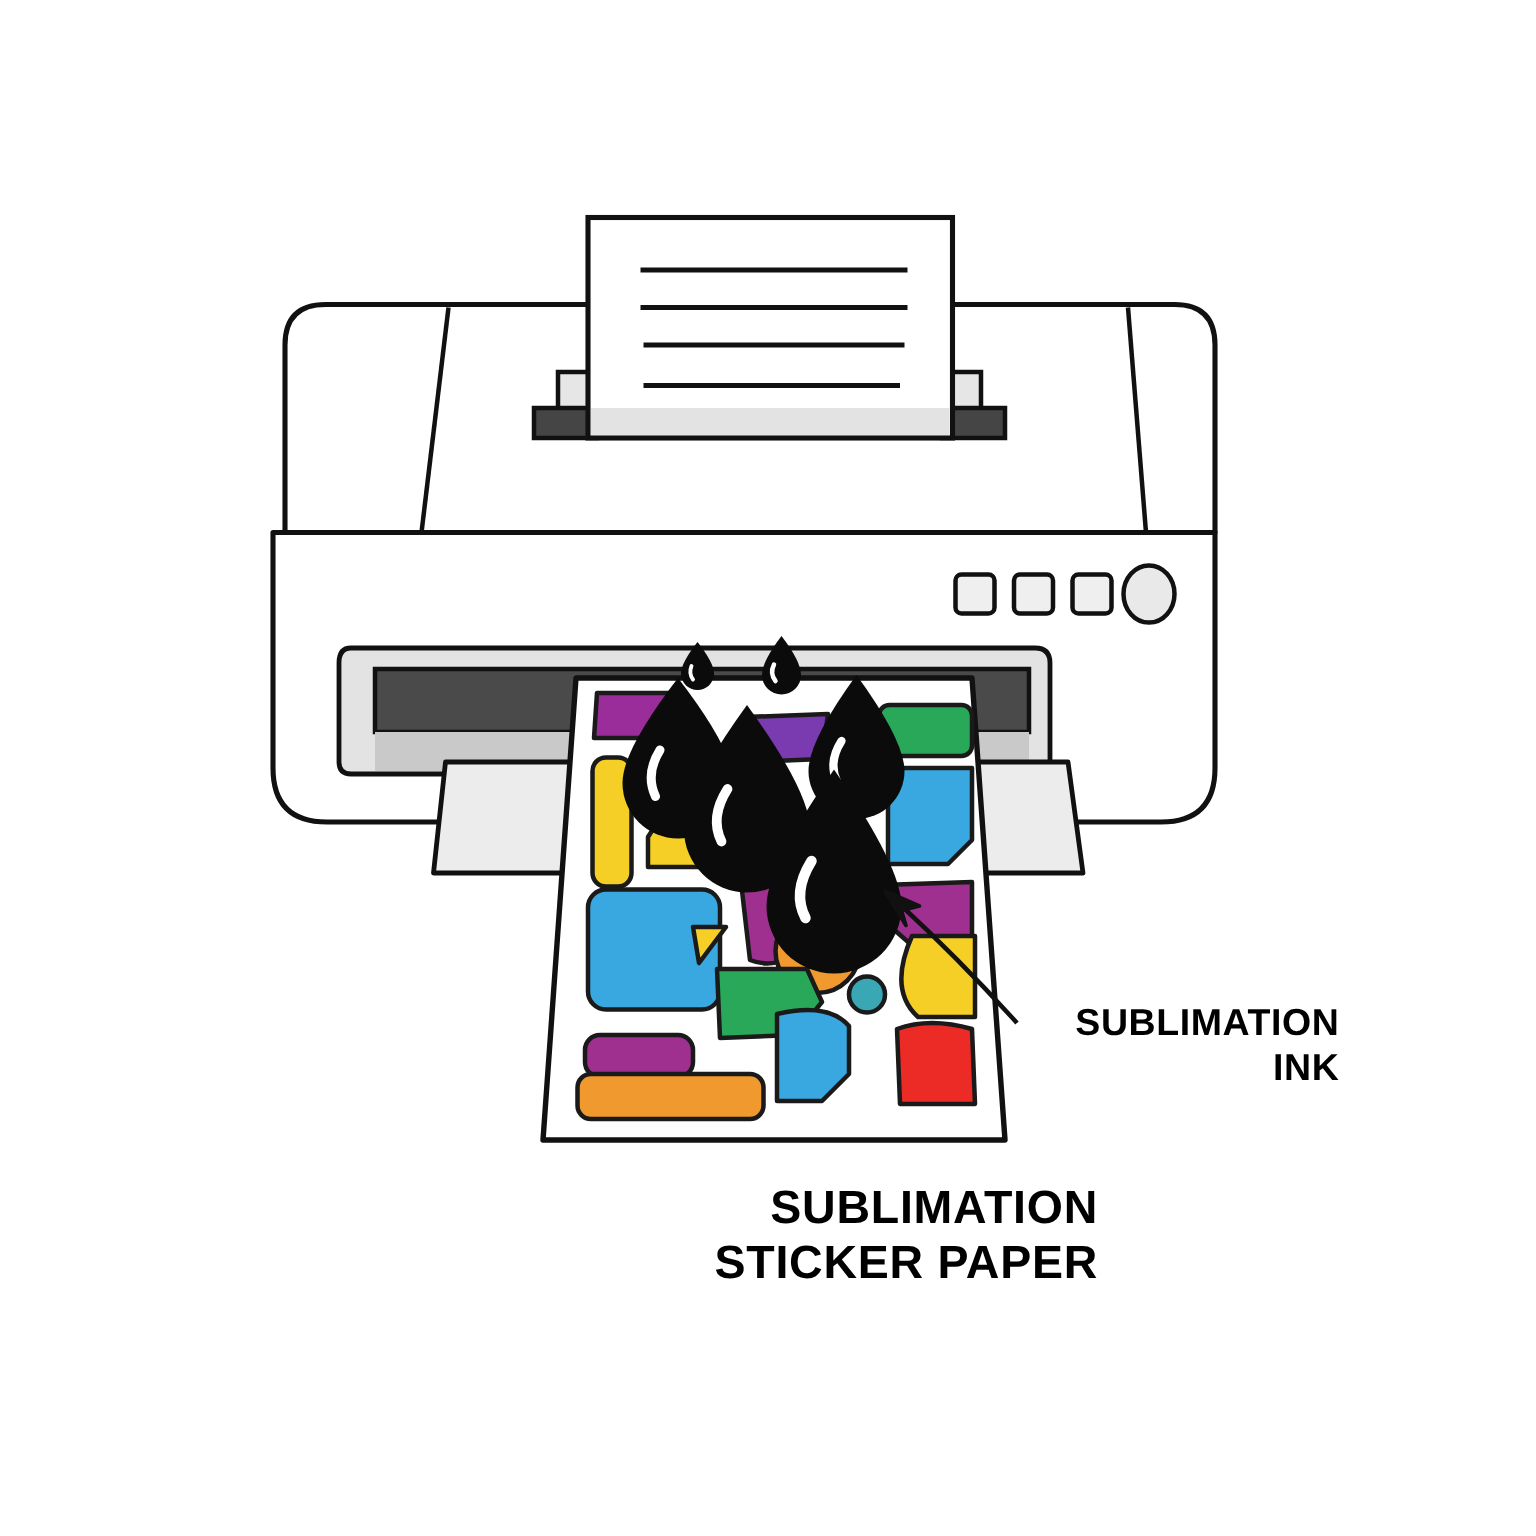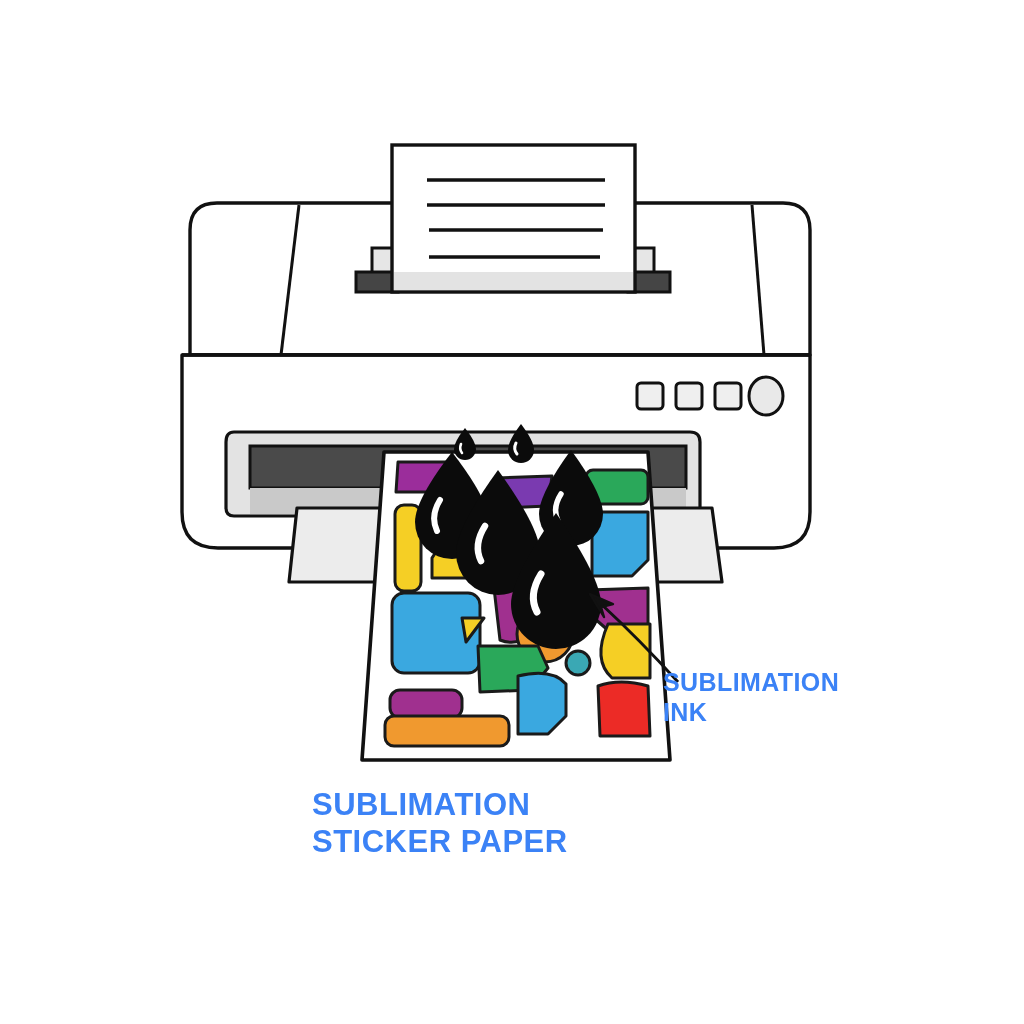--- a/index.html
+++ b/index.html
@@ -5,22 +5,22 @@
   html,body{margin:0;padding:0;background:#ffffff;}
   body{
     width:1024px;height:1024px;overflow:hidden;
     font-family:"Liberation Sans",sans-serif;
     -webkit-font-smoothing:antialiased;
   }
   #stage{position:relative;width:1024px;height:1024px;background:#fff;}
   svg#art{position:absolute;left:0;top:0;width:1024px;height:1024px;display:block;}
   .lbl{
     position:absolute;
-    color:#3b82f6;
-    text-align:left;
+    color:#000000;
+    text-align:right;
     line-height:1.18;
     white-space:pre-line;
     user-select:none;
   }
   #ink-label{
     left:663px;top:668px;width:230px;
     font-size:25px;font-weight:600;letter-spacing:.4px;
   }
   #paper-label{
     left:312px;top:787px;width:420px;

